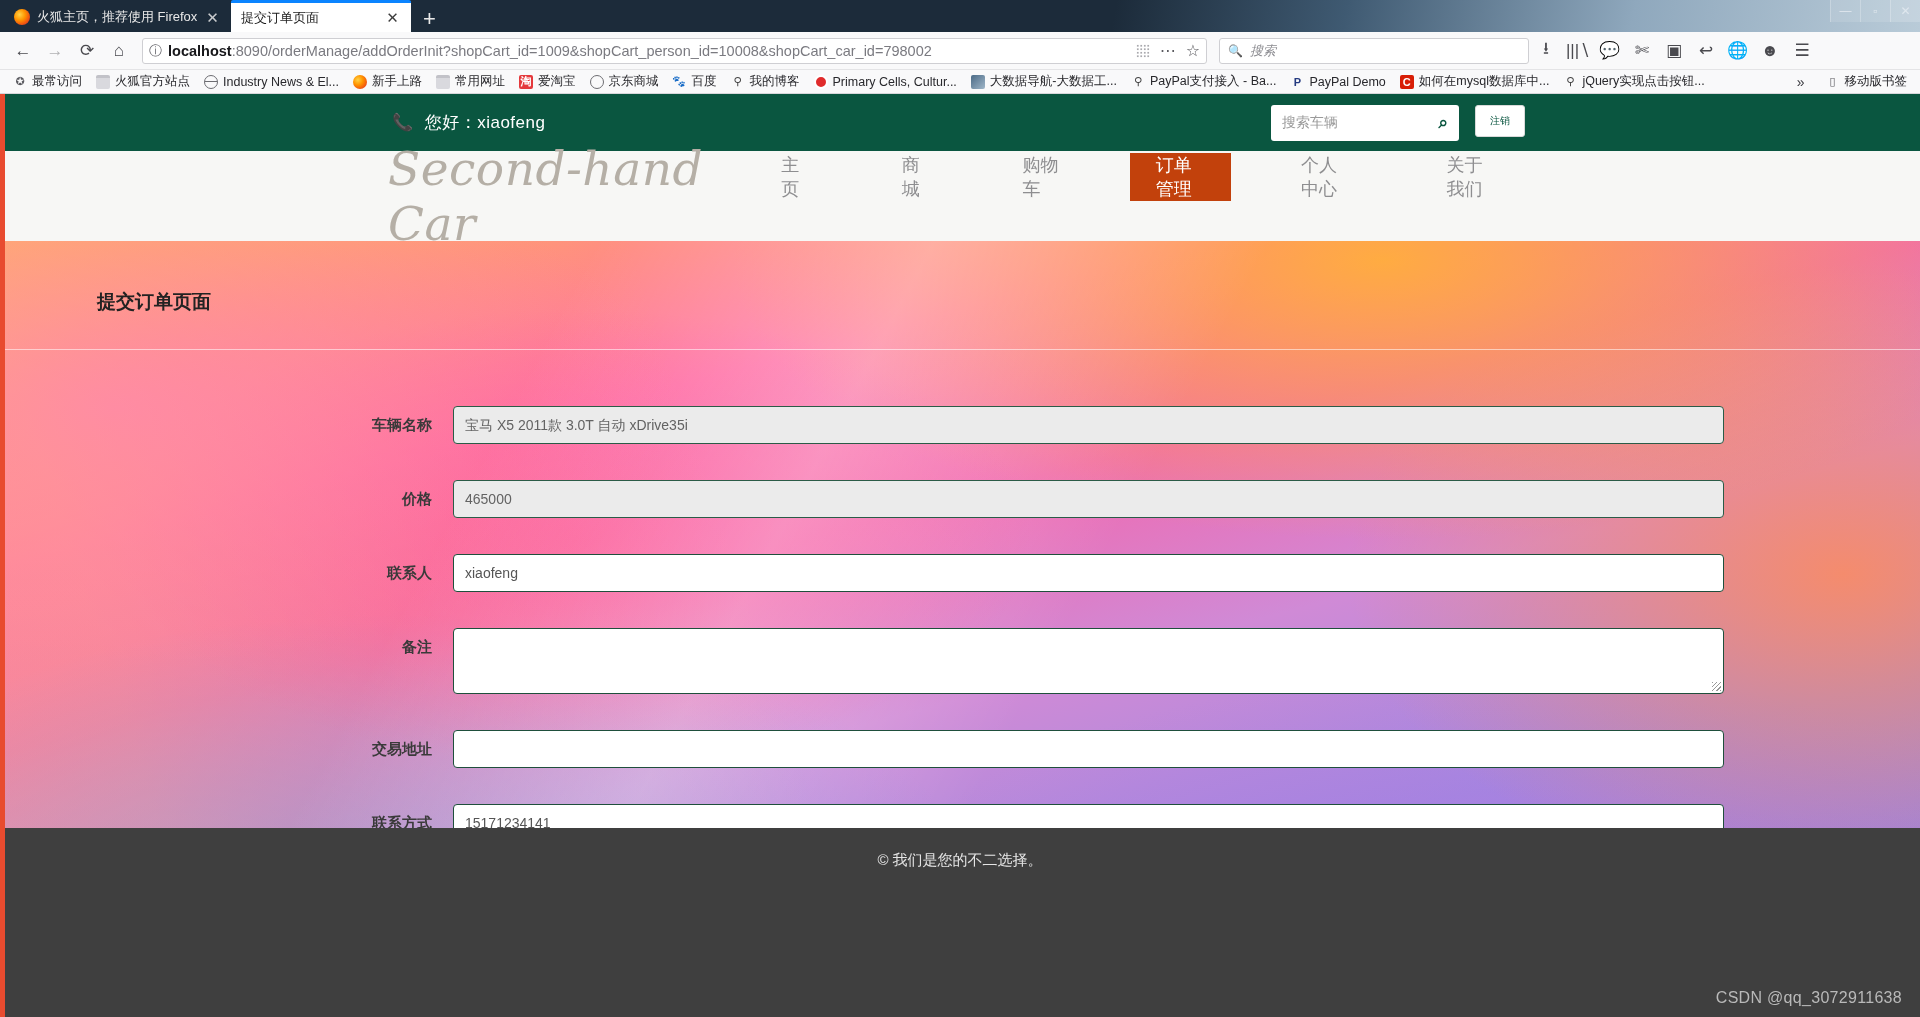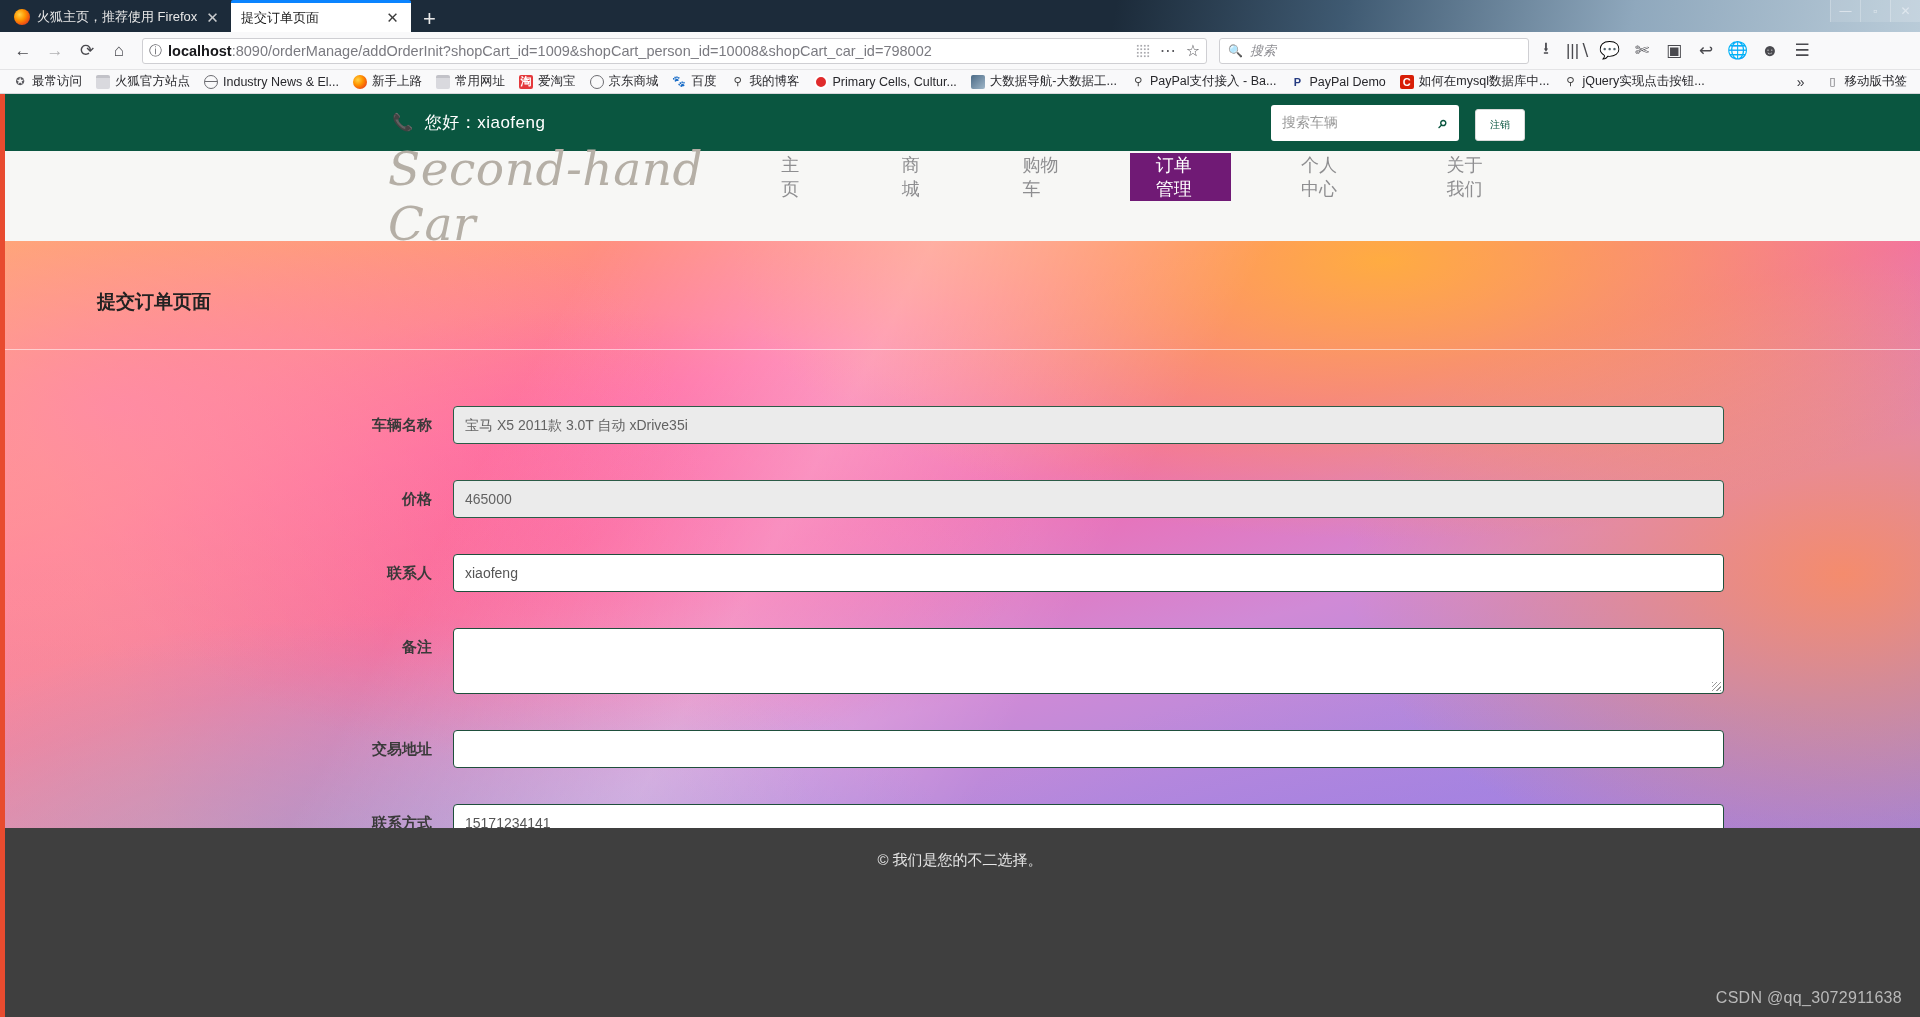--- a/index.html
+++ b/index.html
@@ -130,21 +130,21 @@
 
   .topbar {
     position: relative; z-index: 3; height: 57px; background: #0a5640;
     display: flex; align-items: center;
   }
   .greet {
     display: flex; align-items: center; gap: 11px; color: #fff;
     font-size: 17px; margin-left: 392px; letter-spacing: .5px;
   }
   .phone-ico { font-size: 17px; }
-  .top-right { margin-left: auto; display: flex; align-items: flex-end; gap: 16px; margin-right: 395px; }
+  .top-right { margin-left: auto; display: flex; align-items: flex-start; gap: 16px; margin-right: 395px; }
   .car-search {
     width: 188px; height: 36px; background: #fff; border-radius: 3px;
     display: flex; align-items: center; padding: 0 11px; justify-content: space-between;
   }
   .car-search .ph { color: #9a9a9a; font-size: 14px; }
   .car-search .mag { color: #0a5640; font-size: 17px; font-weight: bold; }
   .logout-btn {
     background: #fff; color: #0a5640; font-size: 10px; border-radius: 3px;
     padding: 8px 14px; border: 1px solid #d9d9d9;
   }
@@ -155,21 +155,21 @@
   }
   .logo {
     margin-left: 388px; font-family: "DejaVu Serif", "Liberation Serif", serif;
     font-style: italic; font-size: 47px; color: #b5afa6; letter-spacing: .5px;
     font-weight: 400;
   }
   .menu { margin-left: auto; display: flex; align-items: flex-start; height: 86px; margin-right: 398px; gap: 44px; }
   .menu-item {
     display: flex; align-items: center; padding: 0 26px; font-size: 18px; color: #8e8e90;
   }
-  .menu-item.active { background: #701a75; color: #fff; }
+  .menu-item.active { background: #c2410c; color: #fff; }
 
   .titlewrap { position: relative; z-index: 3; padding: 48px 0 0 97px; }
   .page-title { font-size: 19px; font-weight: bold; color: #222; }
   .divider {
     position: relative; z-index: 3; height: 1px; background: rgba(255,255,255,.55);
     margin-top: 34px;
   }
 
   .form { position: relative; z-index: 3; padding-top: 56px; }
   .form-row { display: flex; align-items: flex-start; margin-bottom: 36px; }

